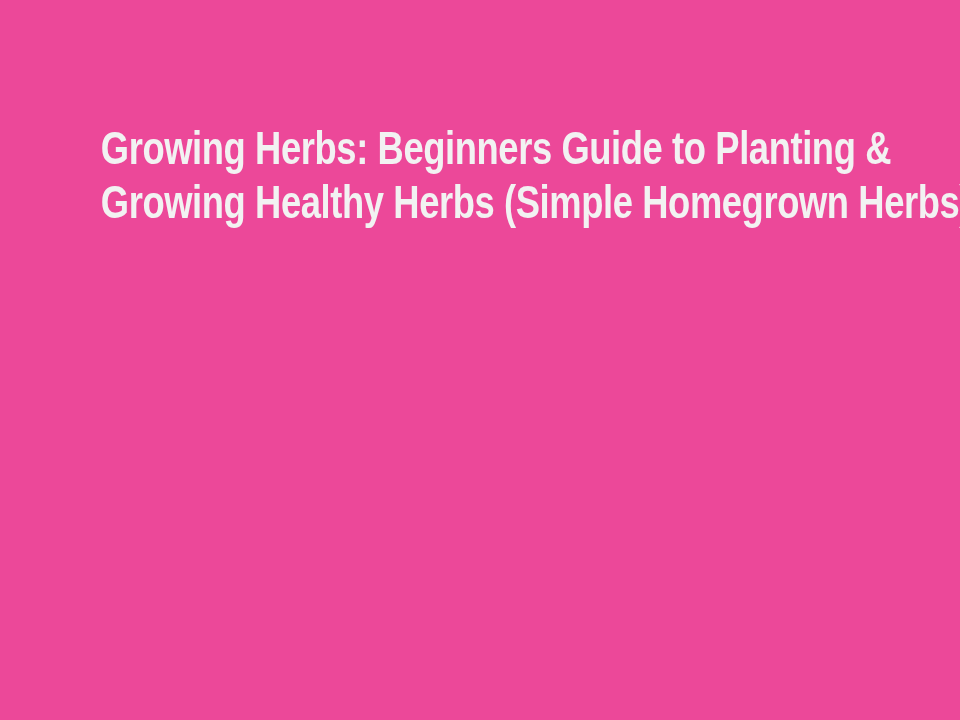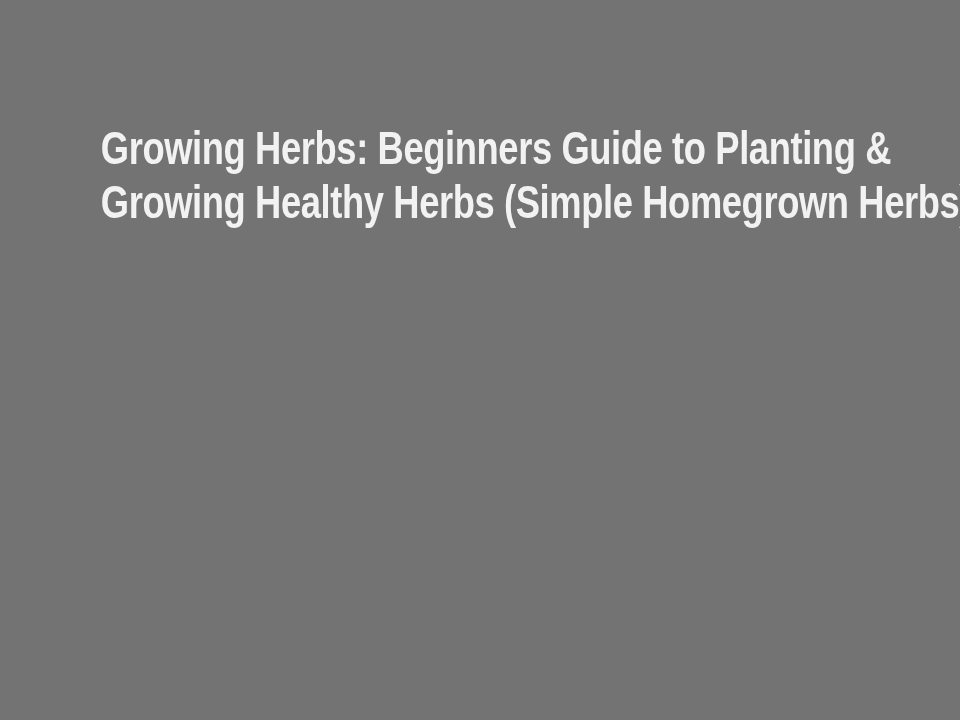--- a/index.html
+++ b/index.html
@@ -10,21 +10,21 @@
     width: 960px;
     height: 720px;
     overflow: hidden;
     background: #0a0a0b;
     position: relative;
     font-family: "Liberation Sans", sans-serif;
   }
   .frame {
     position: absolute;
     inset: 0;
-    background: #737373;
+    background: #ec4899;
   }
   .title {
     position: absolute;
     top: 121px;
     left: 0;
     width: 100%;
     margin: 0;
     text-align: center;
     color: #f2f2f2;
     font-family: "Liberation Sans", sans-serif;

